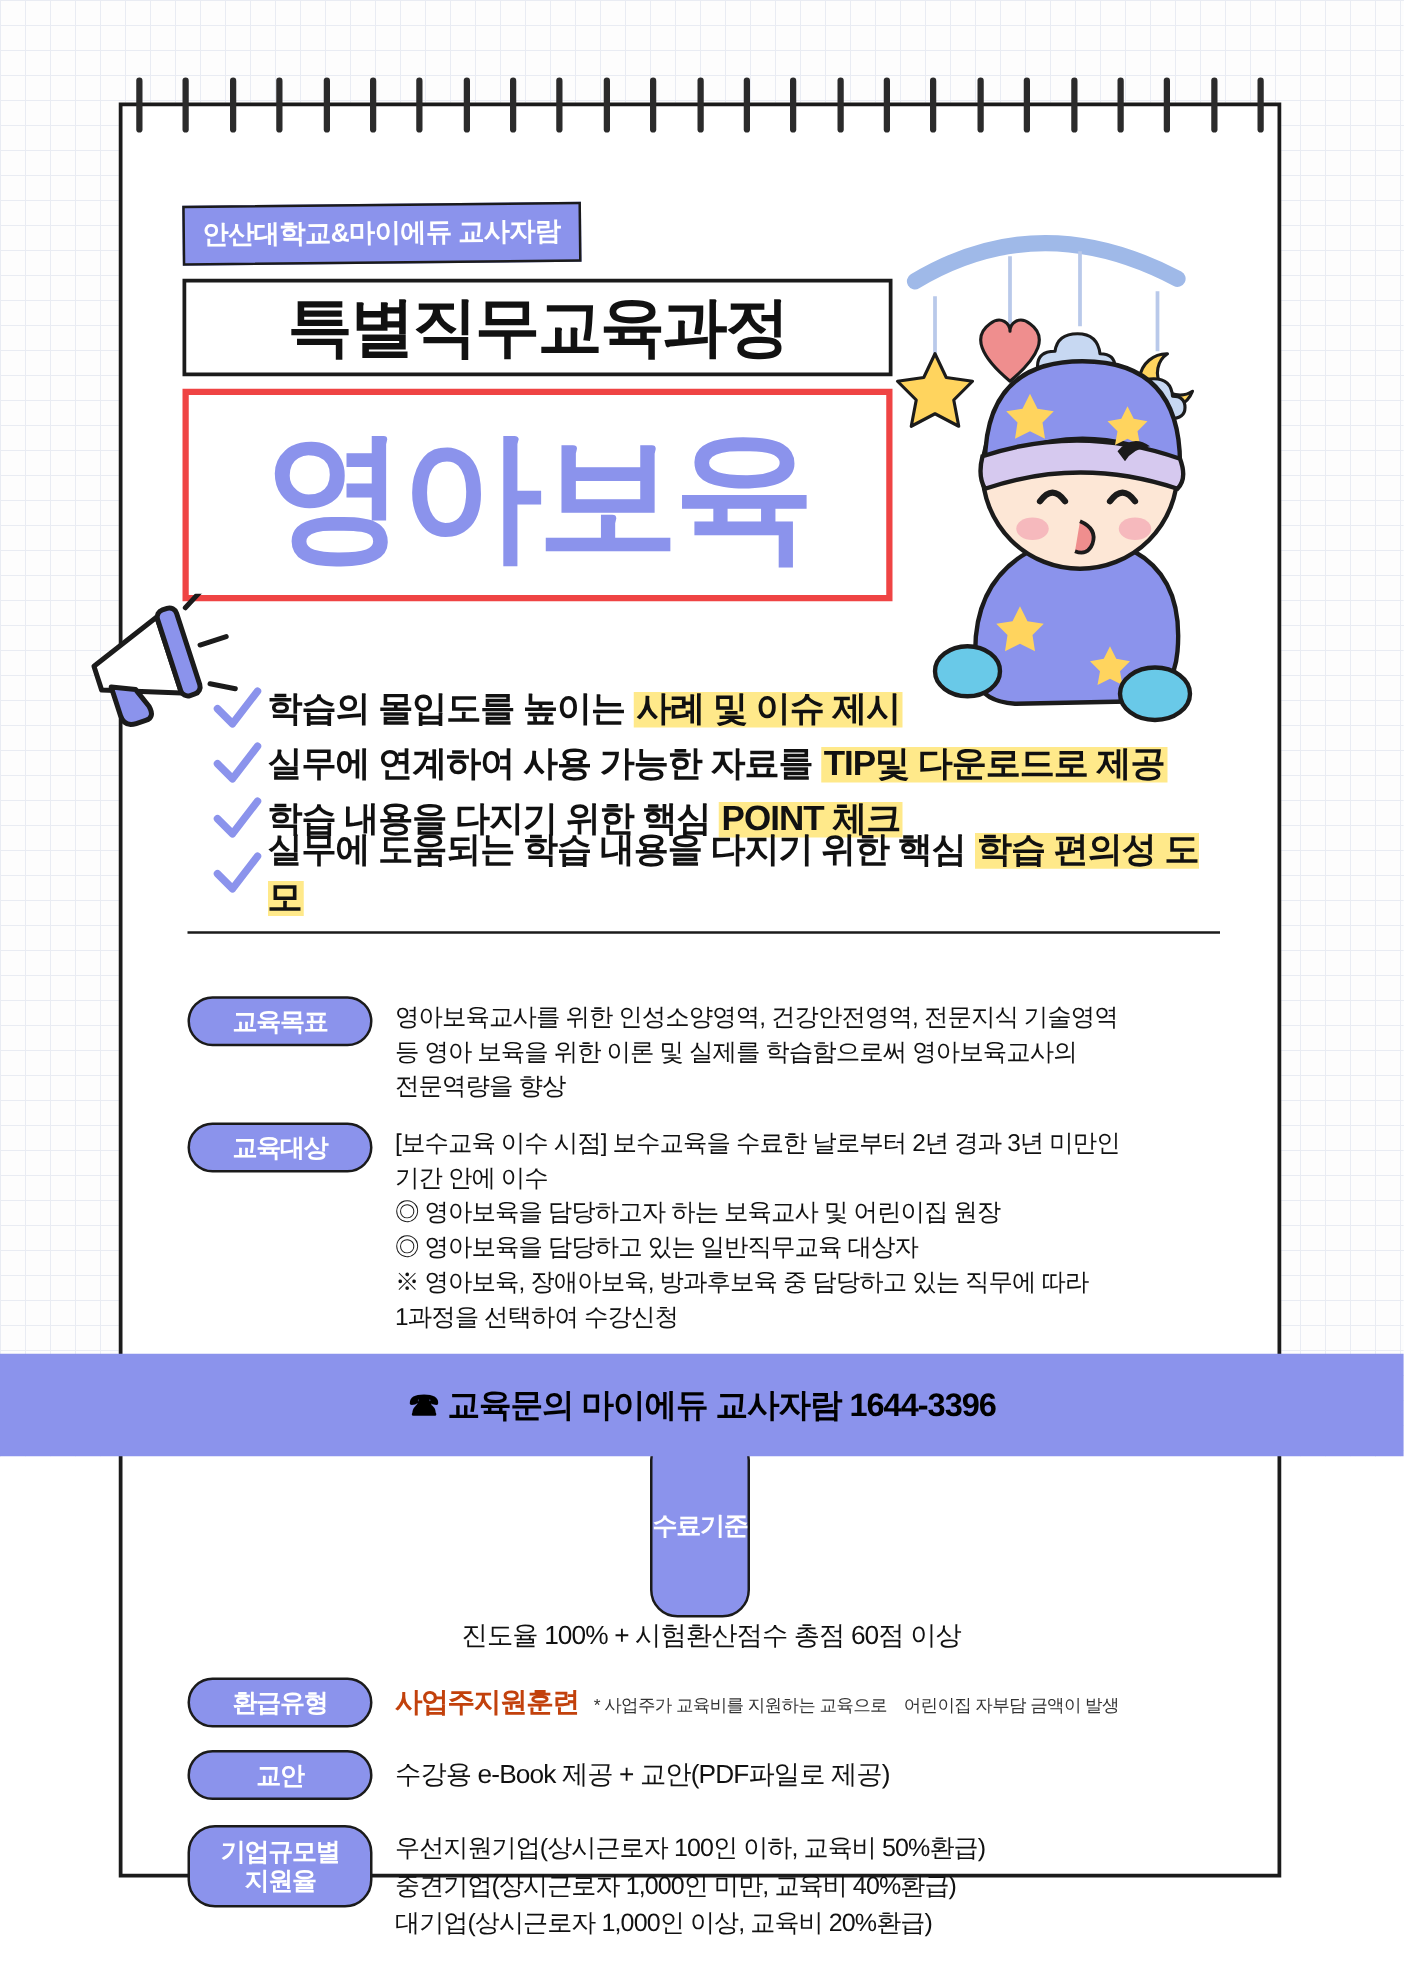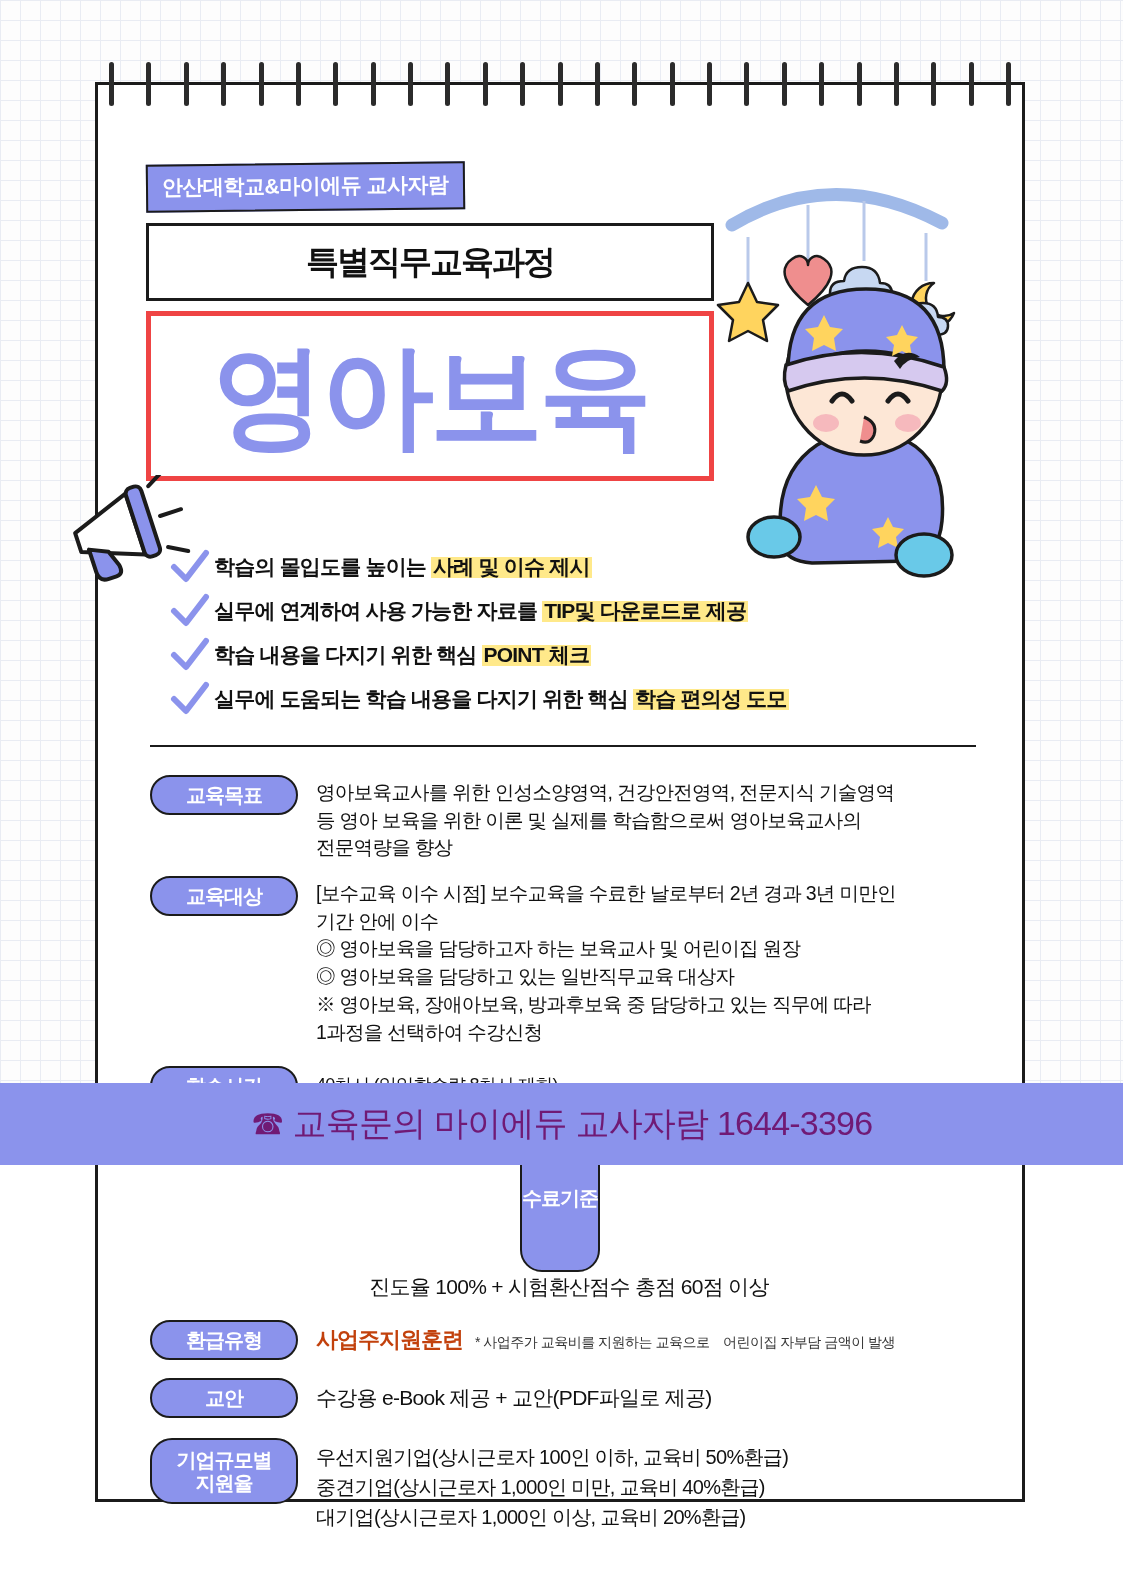--- a/index.html
+++ b/index.html
@@ -63,21 +63,21 @@
 
   .title-box {
     position: absolute;
     left: 48px; top: 138px;
     width: 568px; height: 78px;
     background: #ffffff;
     border: 3px solid #1b1b1b;
     display: flex; align-items: center; justify-content: center;
   }
   .title-box span {
-    font-size: 33px; font-weight: bold; color: #111; letter-spacing: -2px;
+    font-size: 52px; font-weight: bold; color: #111; letter-spacing: -2px;
   }
 
   .title-box2 {
     position: absolute;
     left: 48px; top: 226px;
     width: 568px; height: 170px;
     background: #ffffff;
     border: 5px solid #ef4444;
     display: flex; align-items: center; justify-content: center;
   }
@@ -89,21 +89,21 @@
   
   .megaphone { position: absolute; left: -52px; top: 390px; width: 150px; height: 120px; }
 
   
   .baby { position: absolute; right: 10px; top: 80px; width: 300px; height: 460px; }
 
   
   .bullets { position: absolute; left: 68px; top: 462px; width: 800px; }
   .bullet-row { display: flex; align-items: center; height: 40px; margin-bottom: 4px; }
   .check { width: 48px; flex: 0 0 48px; }
-  .bullet-text { font-size: 21px; font-weight: bold; color: #111; letter-spacing: -0.8px; }
+  .bullet-text { font-size: 28px; font-weight: bold; color: #111; letter-spacing: -0.8px; }
   .hl { background: linear-gradient(to top, #ffe98a 92%, transparent 92%); padding: 0 2px; }
 
   .divider {
     position: absolute; left: 52px; top: 660px;
     width: 826px; height: 2px; background: #1b1b1b;
   }
 
   
   .info { position: absolute; left: 52px; top: 690px; width: 838px; }
   .info-row { display: flex; margin-bottom: 16px; }
@@ -127,21 +127,21 @@
   .refund-main { font-size: 22px; font-weight: bold; color: #c2410c; letter-spacing: -1px; }
   .refund-note { font-size: 14px; color: #333; margin-left: 12px; line-height: 1.3; letter-spacing: -0.5px; }
 
   
   .footer {
     position: absolute; left: 0; bottom: 0;
     width: 1123px; height: 82px;
     background: #8b93ec;
     display: flex; align-items: center; justify-content: center;
   }
-  .footer span { color: #701a75; font-size: 34px; font-weight: normal; letter-spacing: -0.8px; }
+  .footer span { color: #000000; font-size: 26px; font-weight: bold; letter-spacing: -0.8px; }
 </style>
 </head>
 <body>
 
 <div class="page">
 
   <div class="spiral">
     <i></i>
       <i></i>
       <i></i>
@@ -261,21 +261,21 @@
             <path d="M8 20 L20 32 L40 6" stroke="#8b93ec" stroke-width="6" fill="none" stroke-linecap="round" stroke-linejoin="round"></path>
           </svg>
         <div class="bullet-text"><span>실무에 도움되는 학습 내용을 다지기 위한 핵심 </span><span class="hl">학습 편의성 도모</span></div>
       </div>
     </div>
 
     <div class="divider"></div>
 
     <div class="info">
 
-      <div class="info-row" style="margin-bottom:14px;">
+      <div class="info-row" style="margin-bottom:14px;margin-top:22px;">
         <div class="pill">교육목표</div>
         <div class="info-body">
           <span class="line">영아보육교사를 위한 인성소양영역, 건강안전영역, 전문지식 기술영역</span>
           <span class="line">등 영아 보육을 위한 이론 및 실제를 학습함으로써 영아보육교사의</span>
           <span class="line">전문역량을 향상</span>
         </div>
       </div>
 
       <div class="info-row" style="margin-bottom:20px;">
         <div class="pill">교육대상</div>

